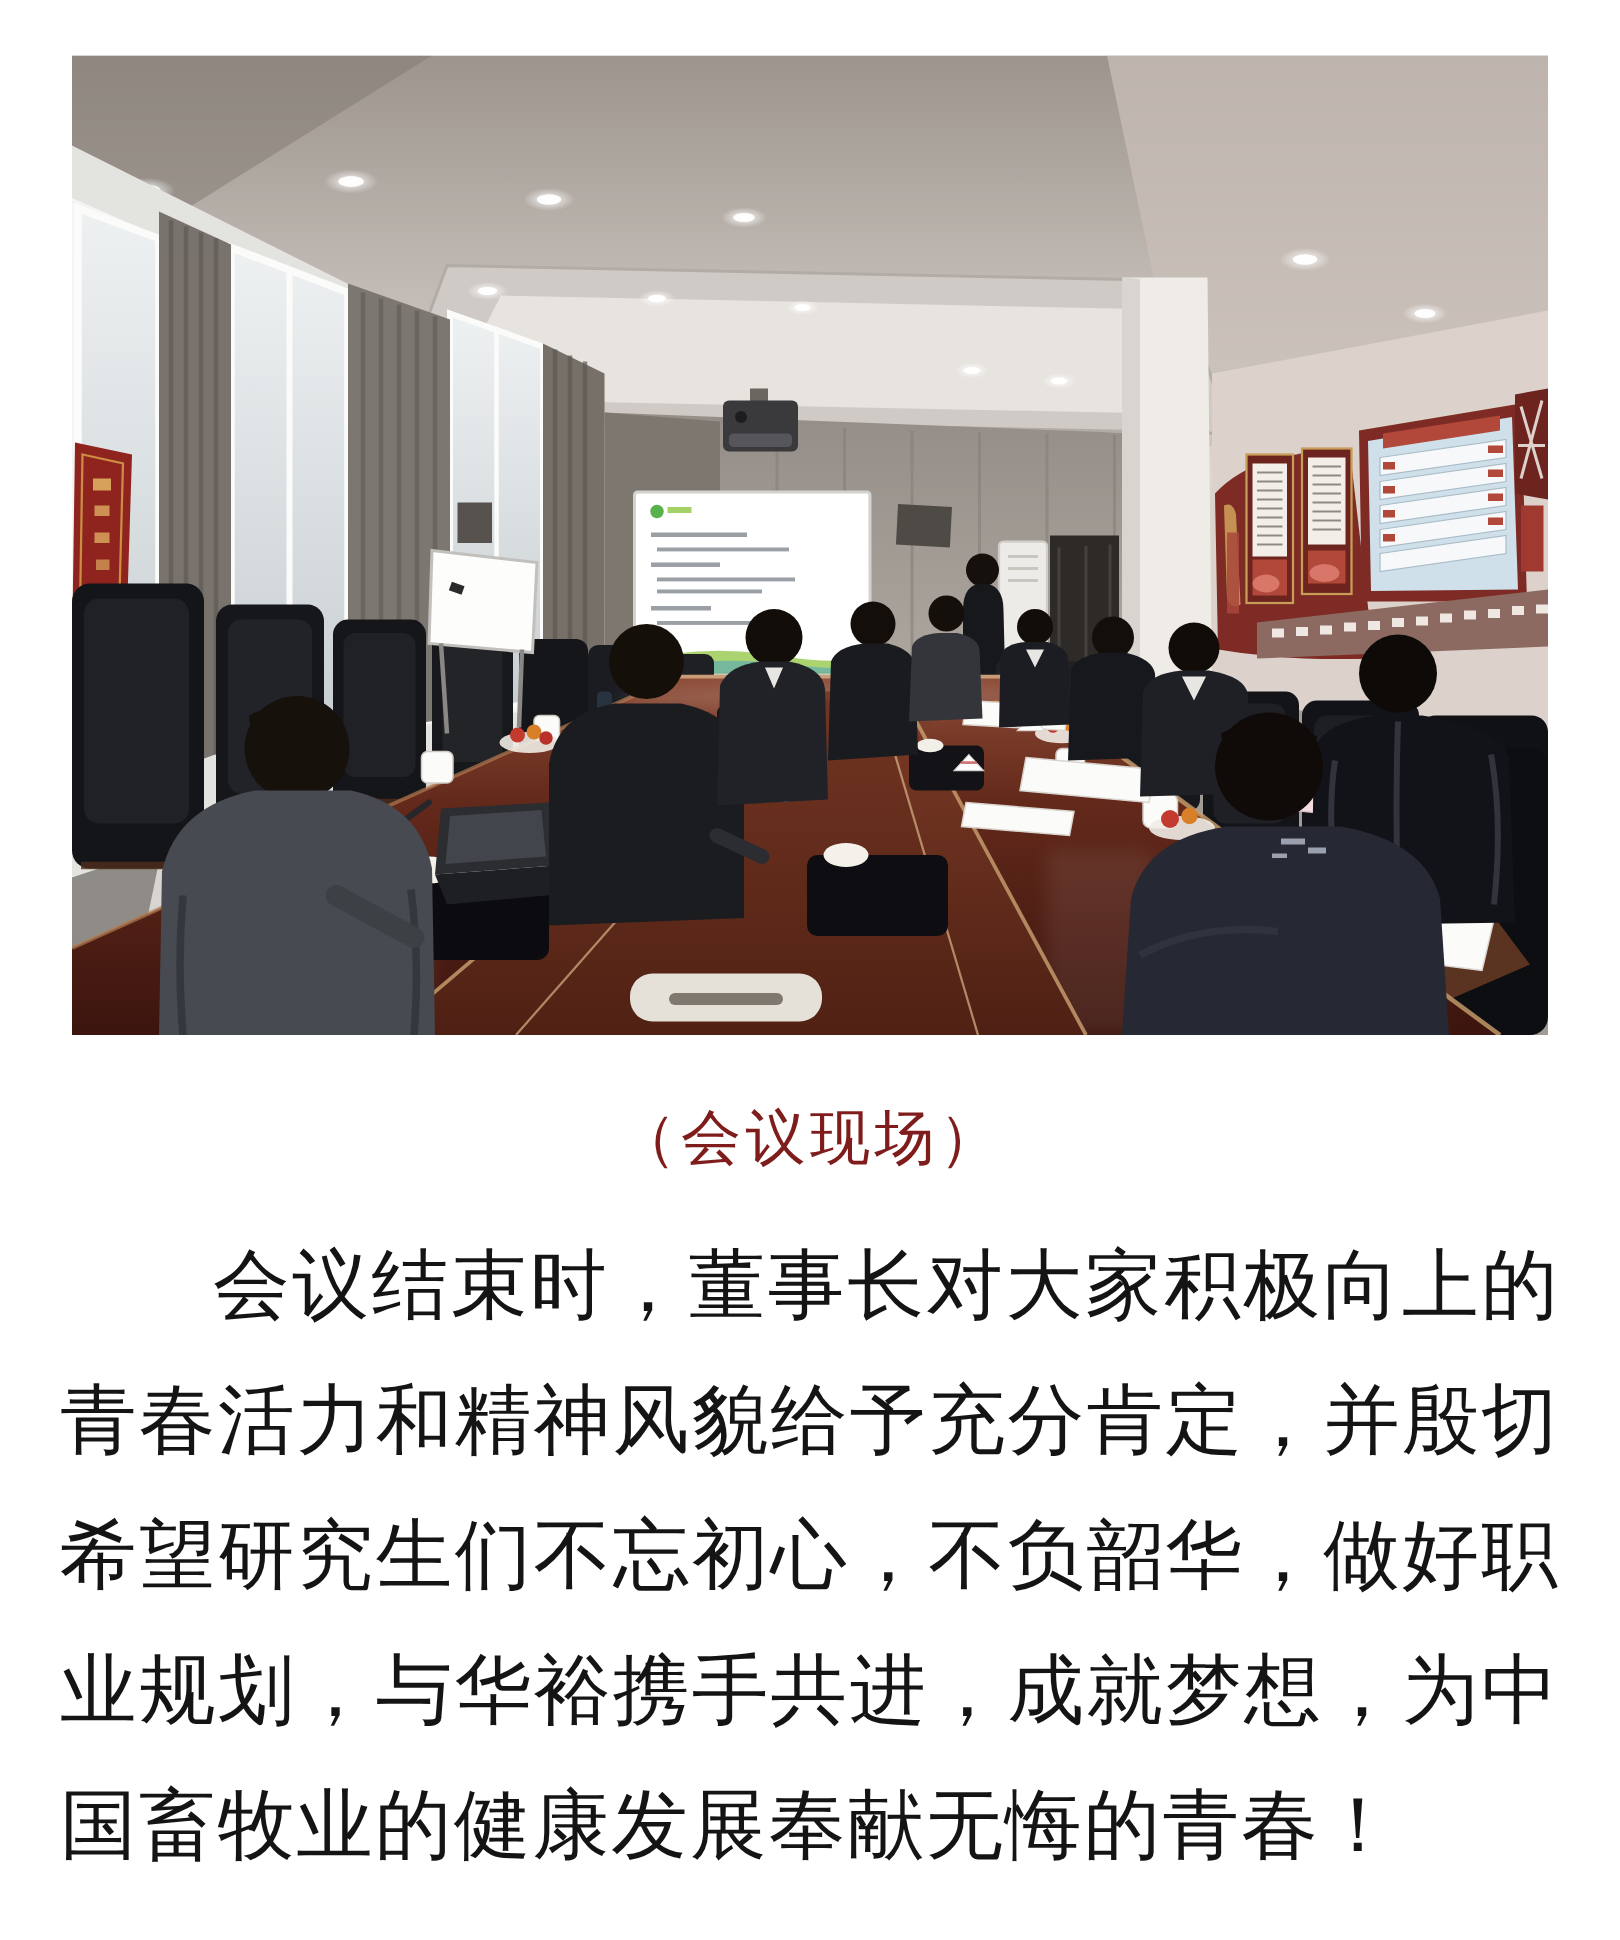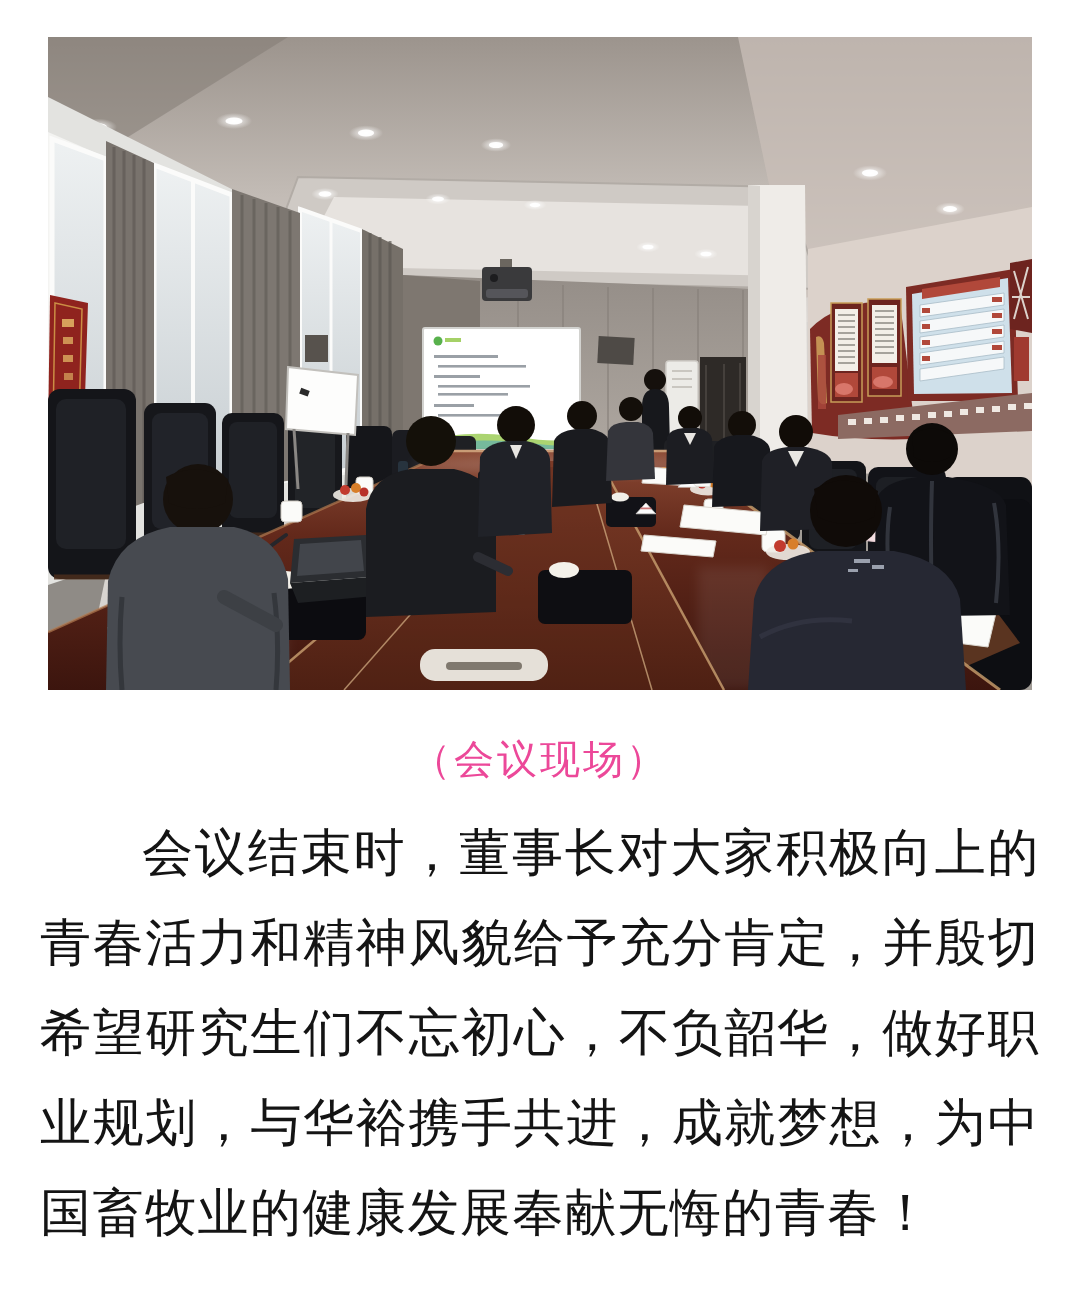--- a/index.html
+++ b/index.html
@@ -10,26 +10,26 @@
     position:relative;
   }
   .photo-wrap {
     position:absolute; left:48px; top:37px; width:984px; height:653px;
     background:#d8d4d0; overflow:hidden;
   }
   .photo-wrap svg { display:block; width:984px; height:653px; }
   .caption {
     position:absolute; left:0; top:728px; width:1080px;
     text-align:center; font-size:40px; letter-spacing:3px;
-    color:#ec4899; line-height:62px;
+    color:#7f1d1d; line-height:62px;
   }
   .article {
     position:absolute; left:40px; top:812px; width:1000px;
     font-size:51px; line-height:90px; letter-spacing:1.5px;
-    color:#141414; text-align:justify;font-family:Liberation Mono, monospace;
+    color:#141414; text-align:justify;
   }
   .article p { text-indent:2em; }
 </style>
 </head>
 <body>
 
 <figure class="photo-wrap" aria-label="会议现场">
   <svg viewBox="0 0 984 653" preserveAspectRatio="none">
     <defs>
       <linearGradient id="ceilG" x1="0" y1="0" x2="0" y2="1">

